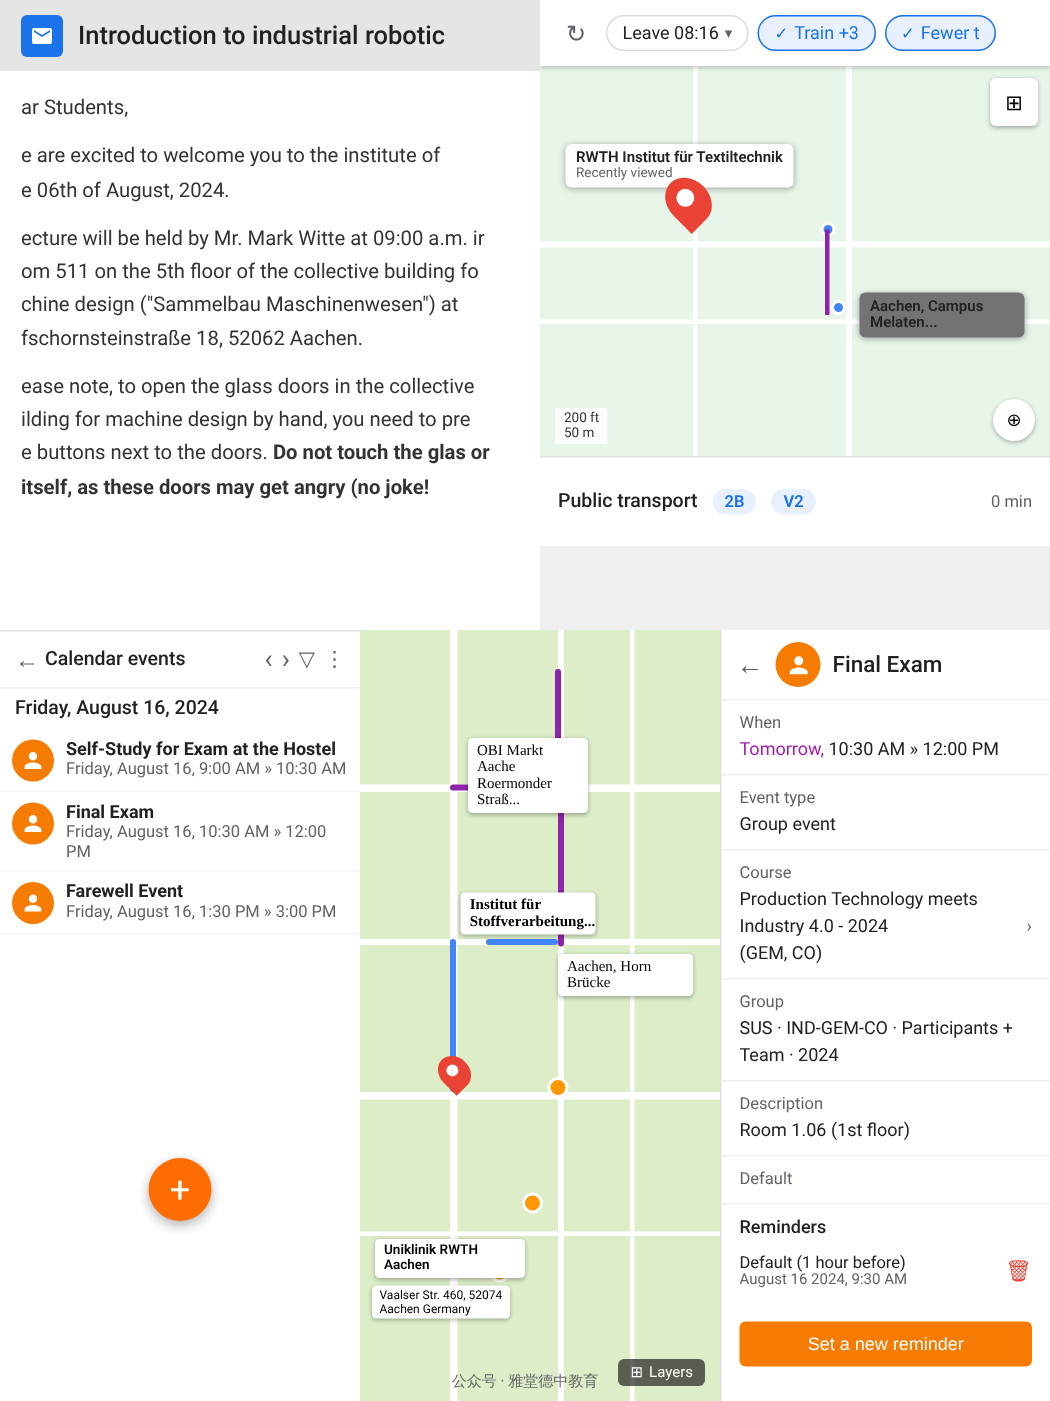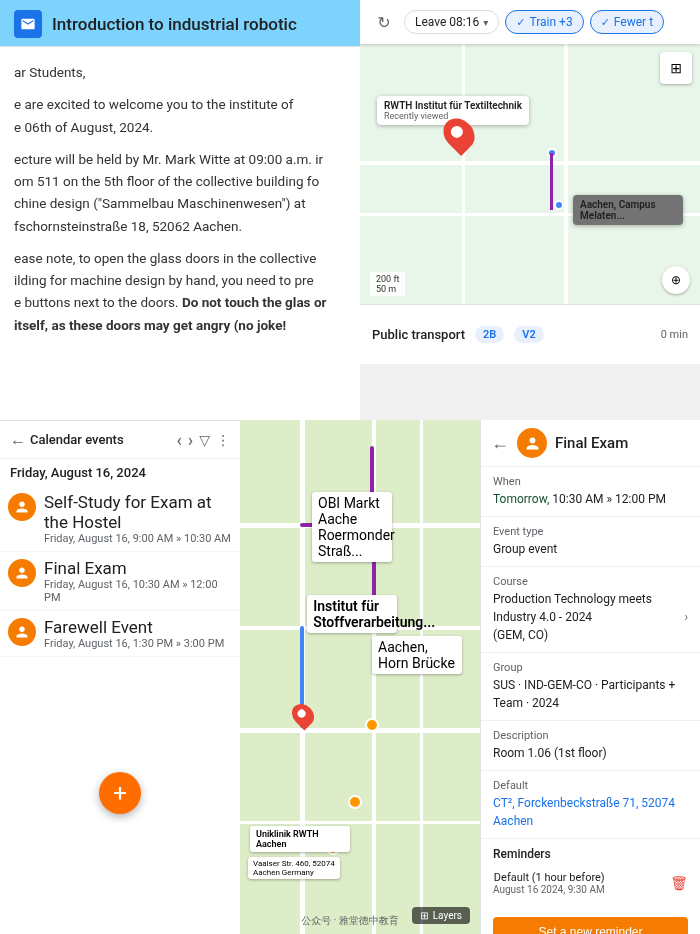--- a/index.html
+++ b/index.html
@@ -16,21 +16,21 @@
     .email-panel {
       position: absolute;
       top: 0; left: 0;
       width: 360px;
       height: 420px;
       background: white;
       overflow: hidden;
       z-index: 10;
     }
     .email-header {
-      background: #7dd3fc;
+      background: #e5e5e5;
       padding: 10px 14px 8px 14px;
       display: flex;
       align-items: center;
       border-bottom: 1px solid #e0e0e0;
     }
     .email-header-icon {
       width: 28px; height: 28px;
       background: #1a73e8;
       border-radius: 4px;
       margin-right: 10px;
@@ -296,21 +296,21 @@
     .cal-event-icon {
       width: 28px; height: 28px;
       border-radius: 50%;
       background: #f57c00;
       display: flex; align-items: center; justify-content: center;
       flex-shrink: 0;
       margin-top: 1px;
     }
     .cal-event-icon svg { width: 14px; height: 14px; fill: white; }
     .cal-event-info {}
-    .cal-event-title { font-size: 17px; font-weight: 400; color: #202124; }
+    .cal-event-title { font-size: 12px; font-weight: 700; color: #202124; }
     .cal-event-time { font-size: 11px; color: #5f6368; }
 
     
     .routes-panel {
       position: absolute;
       top: 420px;
       left: 240px;
       width: 240px;
       height: 514px;
       background: #e8f5e9;
@@ -367,22 +367,23 @@
       border-radius: 50%;
       position: absolute;
       top: 6px; left: 6px;
     }
 
     .route-label {
       position: absolute;
       background: white;
       border-radius: 3px;
       padding: 3px 6px;
-      font-size: 14px;
+      font-size: 10px;
       box-shadow: 0 1px 3px rgba(0,0,0,0.3);
+      font-family: Liberation Serif, serif;
     }
     .rl1 { top: 34%; left: 28%; font-weight: 600; max-width: 90px; }
     .rl2 { top: 14%; left: 30%; max-width: 80px; }
     .rl3 { top: 42%; left: 55%; max-width: 90px; }
 
     .route-orange-dot {
       position: absolute;
       width: 14px; height: 14px;
       background: #ff9800;
       border-radius: 50%;
@@ -456,25 +457,24 @@
       font-size: 11px;
       color: #5f6368;
       margin-bottom: 2px;
     }
     .ed-section-value {
       font-size: 12px;
       color: #202124;
       line-height: 1.5;
     }
     .ed-section-value a { color: #1a73e8; text-decoration: none; }
-    .ed-section-value .tomorrow { color: #14532d; margin-top: 30px; }
+    .ed-section-value .tomorrow { color: #a21caf; margin-top: 30px; }
 
     .ed-reminder {
       padding: 8px 12px;
-      text-align: right;
     }
     .ed-reminder-header {
       display: flex;
       align-items: center;
       justify-content: space-between;
       margin-bottom: 4px;
     }
     .ed-reminder-title { font-size: 12px; font-weight: 500; color: #202124; }
     .ed-reminder-item {
       display: flex;
@@ -743,23 +743,20 @@
     <div class="ed-section-value">SUS · IND-GEM-CO · Participants + Team · 2024</div>
   </div>
 
   <div class="ed-section">
     <div class="ed-section-label">Description</div>
     <div class="ed-section-value">Room 1.06 (1st floor)</div>
   </div>
 
   <div class="ed-section">
     <div class="ed-section-label">Default</div>
-    <div class="ed-section-value">
-      <a href="#">CT², Forckenbeckstraße 71, 52074 Aachen</a>
-    </div>
   </div>
 
   <div class="ed-reminder">
     <div class="ed-reminder-header">
       <span class="ed-reminder-title">Reminders</span>
     </div>
     <div class="ed-reminder-item">
       <div>
         <div class="ed-reminder-text">Default (1 hour before)</div>
         <div class="ed-reminder-sub">August 16 2024, 9:30 AM</div>

